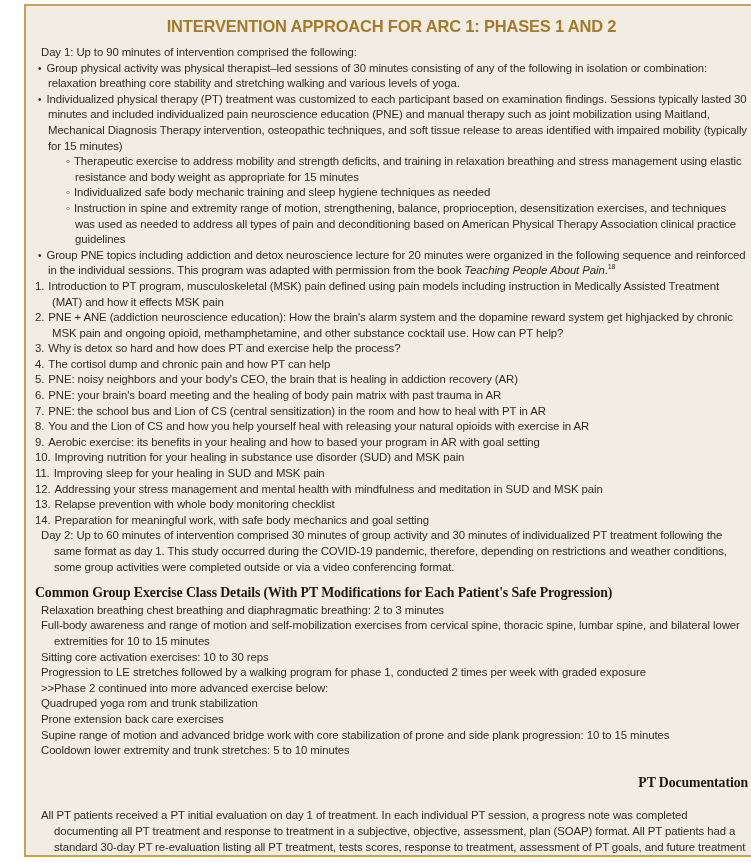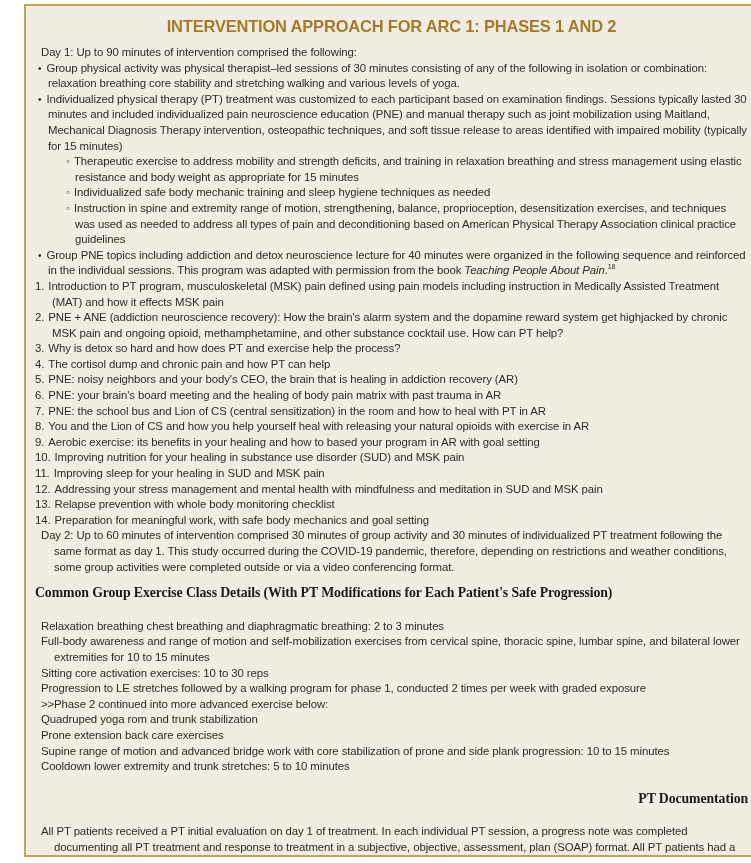--- a/index.html
+++ b/index.html
@@ -47,42 +47,42 @@
   .num-item .num{margin-right:4px;}
   sup{font-size:0.62em;vertical-align:super;line-height:0;}
   i{font-style:italic;}
   .section-heading{
     font-family:"Liberation Serif","DejaVu Serif",serif;
     font-weight:700;
     color:var(--heading);
     font-size:13.8px;
     letter-spacing:-0.1px;
   }
-  #exercise-heading{margin:10px 0 18px 0;}
+  #exercise-heading{margin:10px 0 2px 0;}
   #ptdoc-heading{margin:16px 0 18px 0;text-align:right;}
 </style>
 </head>
 <body>
 
 <div class="page">
   <div class="figure-box">
     <h1 class="title">INTERVENTION APPROACH FOR ARC 1: PHASES 1 AND 2</h1>
     <div class="content">
       <p class="para">Day 1: Up to 90 minutes of intervention comprised the following:</p>
       <div id="bullet-list">
           <div class="bullet-item"><span class="marker">•</span><span class="item-text">Group physical activity was physical therapist–led sessions of 30 minutes consisting of any of the following in isolation or combination: relaxation breathing core stability and stretching walking and various levels of yoga.</span></div>
           <div class="bullet-item"><span class="marker">•</span><span class="item-text">Individualized physical therapy (PT) treatment was customized to each participant based on examination findings. Sessions typically lasted 30 minutes and included individualized pain neuroscience education (PNE) and manual therapy such as joint mobilization using Maitland, Mechanical Diagnosis Therapy intervention, osteopathic techniques, and soft tissue release to areas identified with impaired mobility (typically for 15 minutes)</span></div>
           <div class="sub-item"><span class="marker">◦</span><span class="item-text">Therapeutic exercise to address mobility and strength deficits, and training in relaxation breathing and stress management using elastic resistance and body weight as appropriate for 15 minutes</span></div>
           <div class="sub-item"><span class="marker">◦</span><span class="item-text">Individualized safe body mechanic training and sleep hygiene techniques as needed</span></div>
           <div class="sub-item"><span class="marker">◦</span><span class="item-text">Instruction in spine and extremity range of motion, strengthening, balance, proprioception, desensitization exercises, and techniques was used as needed to address all types of pain and deconditioning based on American Physical Therapy Association clinical practice guidelines</span></div>
-          <div class="bullet-item"><span class="marker">•</span><span class="item-text"><span>Group PNE topics including addiction and detox neuroscience lecture for 40 minutes were organized in the following sequence and reinforced in the individual sessions. This program was adapted with permission from the book </span><i>Teaching People About Pain</i><span>.</span><sup>18</sup></span></div>
+          <div class="bullet-item"><span class="marker">•</span><span class="item-text"><span>Group PNE topics including addiction and detox neuroscience lecture for 20 minutes were organized in the following sequence and reinforced in the individual sessions. This program was adapted with permission from the book </span><i>Teaching People About Pain</i><span>.</span><sup>18</sup></span></div>
         </div>
       <div id="numbered-list">
           <div class="num-item"><span class="num">1.</span><span class="item-text">Introduction to PT program, musculoskeletal (MSK) pain defined using pain models including instruction in Medically Assisted Treatment (MAT) and how it effects MSK pain</span></div>
-          <div class="num-item"><span class="num">2.</span><span class="item-text">PNE + ANE (addiction neuroscience recovery): How the brain's alarm system and the dopamine reward system get highjacked by chronic MSK pain and ongoing opioid, methamphetamine, and other substance cocktail use. How can PT help?</span></div>
+          <div class="num-item"><span class="num">2.</span><span class="item-text">PNE + ANE (addiction neuroscience education): How the brain's alarm system and the dopamine reward system get highjacked by chronic MSK pain and ongoing opioid, methamphetamine, and other substance cocktail use. How can PT help?</span></div>
           <div class="num-item"><span class="num">3.</span><span class="item-text">Why is detox so hard and how does PT and exercise help the process?</span></div>
           <div class="num-item"><span class="num">4.</span><span class="item-text">The cortisol dump and chronic pain and how PT can help</span></div>
           <div class="num-item"><span class="num">5.</span><span class="item-text">PNE: noisy neighbors and your body's CEO, the brain that is healing in addiction recovery (AR)</span></div>
           <div class="num-item"><span class="num">6.</span><span class="item-text">PNE: your brain's board meeting and the healing of body pain matrix with past trauma in AR</span></div>
           <div class="num-item"><span class="num">7.</span><span class="item-text">PNE: the school bus and Lion of CS (central sensitization) in the room and how to heal with PT in AR</span></div>
           <div class="num-item"><span class="num">8.</span><span class="item-text">You and the Lion of CS and how you help yourself heal with releasing your natural opioids with exercise in AR</span></div>
           <div class="num-item"><span class="num">9.</span><span class="item-text">Aerobic exercise: its benefits in your healing and how to based your program in AR with goal setting</span></div>
           <div class="num-item"><span class="num">10.</span><span class="item-text">Improving nutrition for your healing in substance use disorder (SUD) and MSK pain</span></div>
           <div class="num-item"><span class="num">11.</span><span class="item-text">Improving sleep for your healing in SUD and MSK pain</span></div>
           <div class="num-item"><span class="num">12.</span><span class="item-text">Addressing your stress management and mental health with mindfulness and meditation in SUD and MSK pain</span></div>

